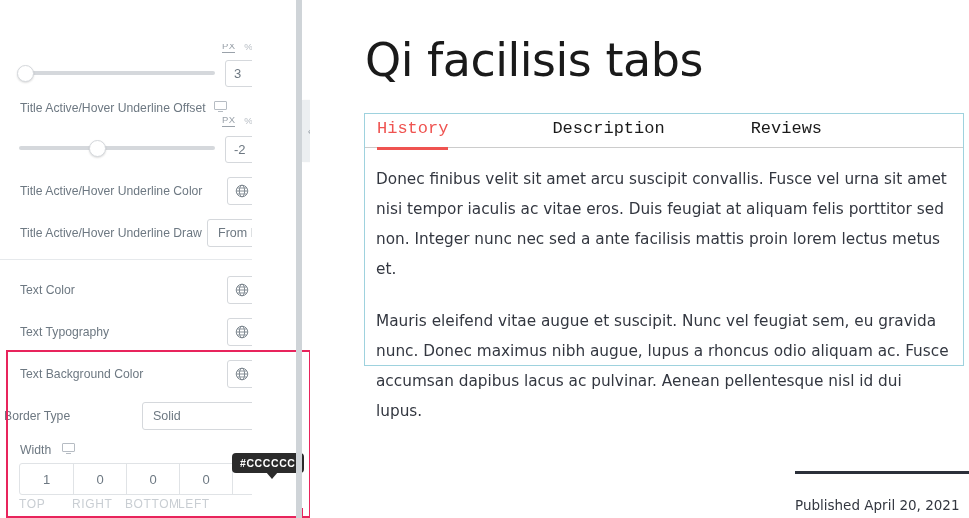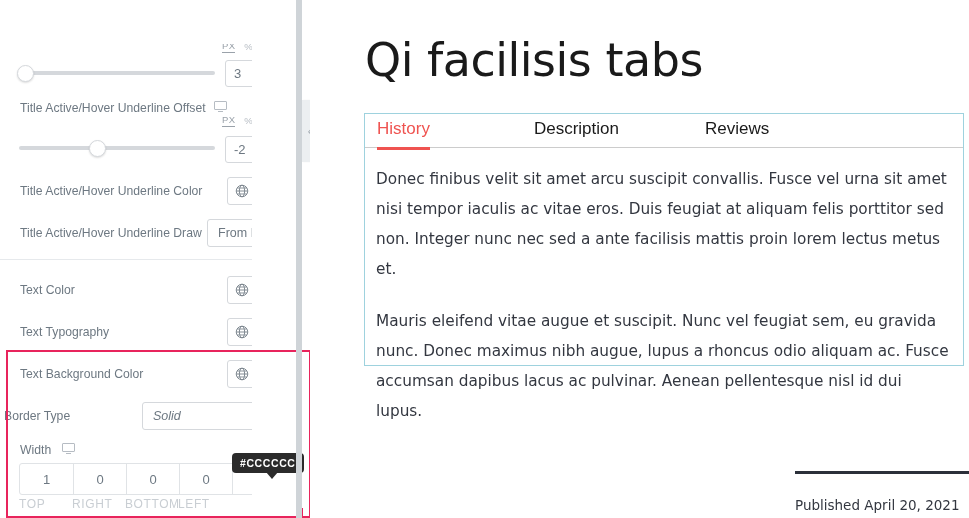--- a/index.html
+++ b/index.html
@@ -168,21 +168,21 @@
     border: 1px solid #9ed2de;
     background: #fff;
   }
   #tabs-row {
     position:relative; height: 34px;
     border-bottom: 1px solid #cccccc;
     display:flex;
   }
   .tab {
     position:relative;
-    font-family: Liberation Sans, sans-serif;
+    font-family: Liberation Mono, monospace;
     font-size: 17px; color:#1a1a1a;
     padding: 5px 0 14px 0;
     white-space:nowrap;
   }
   .tab.active { color: #ef5350; }
   .tab.active .ul {
     position:absolute; left:0; bottom:-3px; height:3px; width:100%;
     background:#ef5350;
   }
   #tab-history { margin-left: 12px; }
@@ -311,21 +311,21 @@
         </svg>
       </div>
       <div class="cell">
         <div class="sw-box">
             <div class="slash"></div>
           </div>
       </div>
     </div>
 
     <div class="lbl" style="left:4px; top:365px;">Border Type</div>
-    <div class="select" style="left:142px; top:358px; width:140px;font-style:italic;">
+    <div class="select" style="left:142px; top:358px; width:140px;">
       <span>Solid</span>
       <span class="caret"></span>
     </div>
 
     <div class="lbl" style="left:20px; top:399px;">Width</div>
     <div class="mon-icon" style="left:62px; top:399px;">
       <div class="scr"></div>
         <div class="stand"></div>
     </div>
     <div class="dims" style="left:19px; top:419px;">

